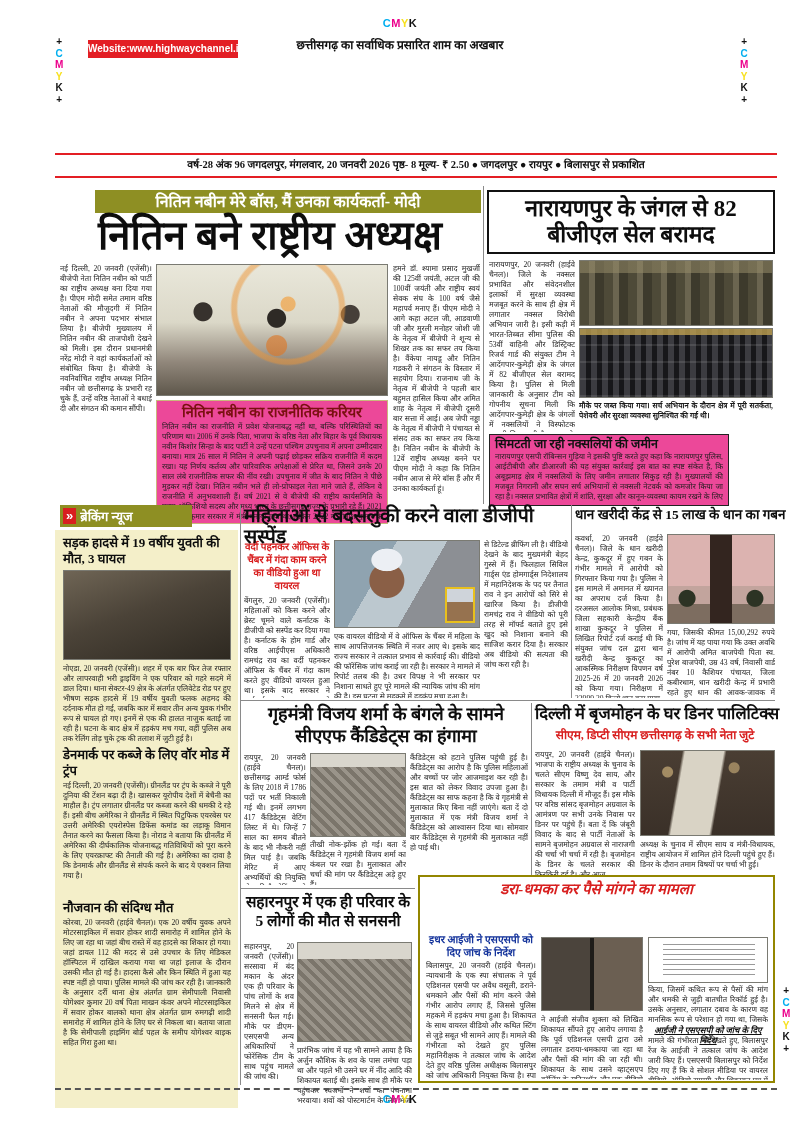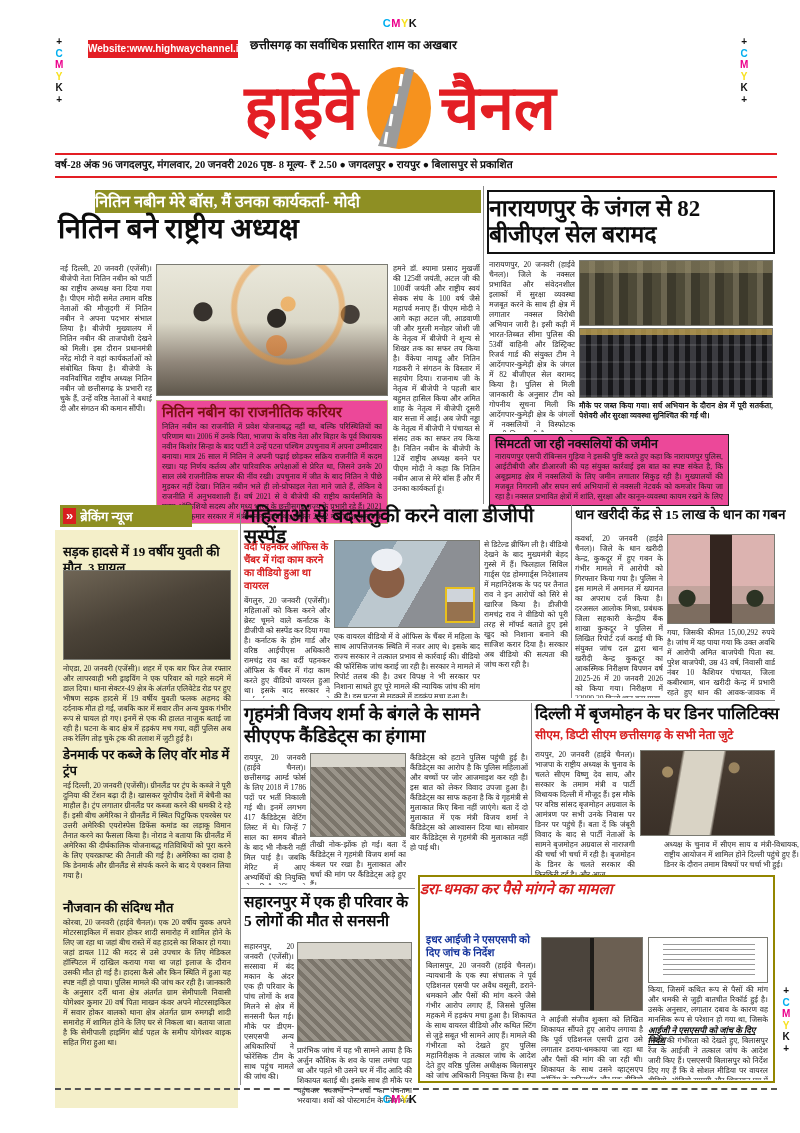--- a/index.html
+++ b/index.html
@@ -1,19 +1,19 @@
 <!DOCTYPE html>
 <html><head>
 <meta charset="utf-8">
 <style>
   html,body{margin:0;padding:0;background:#ffffff;}
   #page{position:relative;width:800px;height:1133px;background:#ffffff;overflow:hidden;
         font-family:"Liberation Serif","DejaVu Serif",serif;color:#111;}
   .abs{position:absolute;}
-  .ctr{}
+  .ctr{text-align:center;}
   .bt{font-size:7.6px;line-height:1.32;text-align:justify;color:#1c1c1c;overflow:hidden;}
   .hl{font-weight:bold;color:#0d0d0d;font-family:"Liberation Serif","DejaVu Serif",serif;}
   .red{color:#d81f1f;}
   .blue{color:#16359c;}
   .rule{background:#8a8a8a;}
   .redrule{background:#e31e24;}
   .ph{border:1px solid #7a7a72;box-sizing:border-box;}
   .ph-main{background:
      radial-gradient(circle at 57% 30%, rgba(246,146,30,.55) 0 7px, transparent 8px),
      radial-gradient(circle at 57% 33%, transparent 50px, rgba(238,150,55,.5) 52px 56px, transparent 58px),
@@ -110,38 +110,27 @@
     <span class="c-m">M</span>
     <span class="c-y">Y</span>
     <span class="c-k">K</span>
     <span class="c-k">+</span>
   </div>
 
   <div class="abs" style="left:88px;top:40px;width:150px;height:18px;background:#e31e24;color:#fff;font:bold 10px/18px 'Liberation Sans','DejaVu Sans',sans-serif;text-align:center;">Website:www.highwaychannel.in</div>
 
   <div class="abs ctr" style="left:250px;top:38px;width:300px;font:bold 12px/1.2 'Liberation Serif',serif;color:#111;">छत्तीसगढ़ का सर्वाधिक प्रसारित शाम का अखबार</div>
 
-  <div class="abs" style="left:0;right:0;top:60px;height:95px;display:flex;align-items:center;justify-content:center;gap:8px;">
-    <span style="font:bold 62px/1 'Liberation Serif',serif;color:#e31e24;">हाईवे</span>
-    <span style="display:inline-block;width:66px;height:84px;">
-      <svg width="66" height="84" viewBox="0 0 66 84">
-        <ellipse cx="33" cy="42" rx="32" ry="41" fill="#f6921e"></ellipse>
-        <path d="M40 2 C30 30 22 55 12 80 L30 82 C36 56 42 28 48 4 Z" fill="#9b9b9b"></path>
-        <path d="M36 8 L34 20 M31 28 L29 40 M26 48 L24 60 M21 66 L19 78" stroke="#ffffff" stroke-width="3" fill="none"></path>
-      </svg>
-    </span>
-    <span style="font:bold 62px/1 'Liberation Serif',serif;color:#e31e24;">चैनल</span>
-  </div>
 
   <div class="abs redrule" style="left:55px;top:153px;width:722px;height:2px;"></div>
   <div class="abs ctr" style="left:55px;top:157px;width:722px;font:bold 10.5px/1.5 'Liberation Serif',serif;">वर्ष-28 अंक 96 जगदलपुर, मंगलवार, 20 जनवरी 2026  पृष्ठ- 8   मूल्य- ₹ 2.50 ●  जगदलपुर ● रायपुर ● बिलासपुर से प्रकाशित</div>
   <div class="abs redrule" style="left:55px;top:176px;width:722px;height:2px;"></div>
 
   <div class="abs kicker ctr" style="left:95px;top:190px;width:386px;height:23px;font-size:16px;line-height:23px;font-family:'Liberation Serif',serif;">नितिन नबीन मेरे बॉस, मैं उनका कार्यकर्ता- मोदी</div>
-  <div class="abs hl ctr" style="left:58px;top:214px;width:424px;font-size:28px;line-height:1.1;">नितिन बने राष्ट्रीय अध्यक्ष</div>
+  <div class="abs hl ctr" style="left:58px;top:214px;width:424px;font-size:40px;line-height:1.1;">नितिन बने राष्ट्रीय अध्यक्ष</div>
 
   <div class="abs bt" style="left:60px;top:264px;width:92px;height:258px;">नई दिल्ली, 20 जनवरी (एजेंसी)। बीजेपी नेता नितिन नबीन को पार्टी का राष्ट्रीय अध्यक्ष बना दिया गया है। पीएम मोदी समेत तमाम वरिष्ठ नेताओं की मौजूदगी में नितिन नबीन ने अपना पदभार संभाल लिया है। बीजेपी मुख्यालय में नितिन नबीन की ताजपोशी देखने को मिली। इस दौरान प्रधानमंत्री नरेंद्र मोदी ने वहां कार्यकर्ताओं को संबोधित किया है। बीजेपी के नवनिर्वाचित राष्ट्रीय अध्यक्ष नितिन नबीन जो छत्तीसगढ़ के प्रभारी रह चुके हैं, उन्हें वरिष्ठ नेताओं ने बधाई दी और संगठन की कमान सौंपी।</div>
   <div class="abs ph ph-main" style="left:156px;top:264px;width:232px;height:132px;"></div>
 
   <div class="abs creambox" style="left:156px;top:400px;width:232px;height:124px;border:1px solid #c9b87d;box-sizing:border-box;padding:2px 5px;">
     <div class="ctr" style="font:bold 14.5px/1.3 'Liberation Serif',serif;color:#7a1010;">नितिन नबीन का राजनीतिक करियर</div>
     <div class="bt" style="height:98px;">नितिन नबीन का राजनीति में प्रवेश योजनाबद्ध नहीं था, बल्कि परिस्थितियों का परिणाम था। 2006 में उनके पिता, भाजपा के वरिष्ठ नेता और बिहार के पूर्व विधायक नवीन किशोर सिन्हा के बाद पार्टी ने उन्हें पटना पश्चिम उपचुनाव में अपना उम्मीदवार बनाया। मात्र 26 साल में नितिन ने अपनी पढ़ाई छोड़कर सक्रिय राजनीति में कदम रखा। यह निर्णय कर्तव्य और पारिवारिक अपेक्षाओं से प्रेरित था, जिसने उनके 20 साल लंबे राजनीतिक सफर की नींव रखी। उपचुनाव में जीत के बाद नितिन ने पीछे मुड़कर नहीं देखा। नितिन नबीन भले ही लो-प्रोफाइल नेता माने जाते हैं, लेकिन वे राजनीति में अनुभवशाली हैं। वर्ष 2021 से वे बीजेपी की राष्ट्रीय कार्यसमिति के एक्स-ऑफिशियो सदस्य और मध्य भारत के छत्तीसगढ़ राज्य के प्रभारी रहे हैं। 2021 में नीतीश कुमार सरकार में मंत्री बनाया गया था, लेकिन 2022 में नीतीश कुमार के बीजेपी से अलग होने के बाद उनका कार्यकाल छोटा रह गया। इसके बाद नबीन ने अपना अधिक समय छत्तीसगढ़ की राजनीतिक जिम्मेदारियों पर केंद्रित किया।</div>
   </div>
 
   <div class="abs bt" style="left:393px;top:264px;width:87px;height:258px;">हमने डॉ. श्यामा प्रसाद मुखर्जी की 125वीं जयंती, अटल जी की 100वीं जयंती और राष्ट्रीय स्वयं सेवक संघ के 100 वर्ष जैसे महापर्व मनाए हैं। पीएम मोदी ने आगे कहा अटल जी, आडवाणी जी और मुरली मनोहर जोशी जी के नेतृत्व में बीजेपी ने शून्य से शिखर तक का सफर तय किया है। वैंकेया नायडू और नितिन गडकरी ने संगठन के विस्तार में सहयोग दिया। राजनाथ जी के नेतृत्व में बीजेपी ने पहली बार बहुमत हासिल किया और अमित शाह के नेतृत्व में बीजेपी दूसरी बार सत्ता में आई। अब जेपी नड्डा के नेतृत्व में बीजेपी ने पंचायत से संसद तक का सफर तय किया है। नितिन नबीन के बीजेपी के 12वें राष्ट्रीय अध्यक्ष बनने पर पीएम मोदी ने कहा कि नितिन नबीन आज से मेरे बॉस हैं और मैं उनका कार्यकर्ता हूं।</div>
@@ -159,21 +148,21 @@
     <div style="font:bold 12.5px/1.3 'Liberation Serif',serif;color:#111;">सिमटती जा रही नक्सलियों की जमीन</div>
     <div class="bt" style="height:50px;">नारायणपुर एसपी रॉबिन्सन गुड़िया ने इसकी पुष्टि करते हुए कहा कि नारायणपुर पुलिस, आईटीबीपी और डीआरजी की यह संयुक्त कार्रवाई इस बात का स्पष्ट संकेत है, कि अबूझमाड़ क्षेत्र में नक्सलियों के लिए जमीन लगातार सिकुड़ रही है। मुख्यालयों की मजबूत निगरानी और सघन सर्च अभियानों से नक्सली नेटवर्क को कमजोर किया जा रहा है। नक्सल प्रभावित क्षेत्रों में शांति, सुरक्षा और कानून-व्यवस्था कायम रखने के लिए इस तरह की प्रभावी कार्रवाइयां आगे भी लगातार जारी रहेंगी।</div>
   </div>
 
   <div class="abs cream" style="left:55px;top:530px;width:183px;height:578px;"></div>
   <div class="abs kicker" style="left:60px;top:505px;width:132px;height:22px;display:flex;align-items:center;gap:4px;padding-left:3px;box-sizing:border-box;">
     <span style="background:#d81f1f;color:#fff;font:bold 13px/16px 'Liberation Sans',sans-serif;padding:0 3px;">»</span>
     <span style="font:bold 13px/1 'Liberation Serif',serif;">ब्रेकिंग न्यूज</span>
   </div>
 
-  <div class="abs hl" style="left:63px;top:535px;width:168px;font-size:13px;line-height:1.25;margin-top:9px;">सड़क हादसे में 19 वर्षीय युवती की मौत, 3 घायल</div>
+  <div class="abs hl" style="left:63px;top:535px;width:168px;font-size:13px;line-height:1.25;">सड़क हादसे में 19 वर्षीय युवती की मौत, 3 घायल</div>
   <div class="abs ph ph-accident" style="left:63px;top:570px;width:168px;height:90px;"></div>
   <div class="abs bt" style="left:63px;top:664px;width:168px;height:80px;">नोएडा, 20 जनवरी (एजेंसी)। शहर में एक बार फिर तेज रफ्तार और लापरवाही भरी ड्राइविंग ने एक परिवार को गहरे सदमे में डाल दिया। थाना सेक्टर-49 क्षेत्र के अंतर्गत एलिवेटेड रोड पर हुए भीषण सड़क हादसे में 19 वर्षीय युवती फलक अहमद की दर्दनाक मौत हो गई, जबकि कार में सवार तीन अन्य युवक गंभीर रूप से घायल हो गए। इनमें से एक की हालत नाजुक बताई जा रही है। घटना के बाद क्षेत्र में हड़कंप मच गया, वहीं पुलिस अब तक रेलिंग तोड़ चुके ट्रक की तलाश में जुटी हुई है।</div>
 
   <div class="abs hl" style="left:63px;top:747px;width:168px;font-size:13px;line-height:1.25;">डेनमार्क पर कब्जे के लिए वॉर मोड में ट्रंप</div>
   <div class="abs bt" style="left:63px;top:781px;width:168px;height:116px;">नई दिल्ली, 20 जनवरी (एजेंसी)। ग्रीनलैंड पर ट्रंप के कब्जे ने पूरी दुनिया की टेंशन बढ़ा दी है। खासकर यूरोपीय देशों में बेचैनी का माहौल है। ट्रंप लगातार ग्रीनलैंड पर कब्जा करने की धमकी दे रहे हैं। इसी बीच अमेरिका ने ग्रीनलैंड में स्थित पिटुफिक एयरबेस पर उत्तरी अमेरिकी एयरोस्पेस डिफेंस कमांड का लड़ाकू विमान तैनात करने का फैसला किया है। नोराड ने बताया कि ग्रीनलैंड में अमेरिका की दीर्घकालिक योजनाबद्ध गतिविधियों को पूरा करने के लिए एयरक्राफ्ट की तैनाती की गई है। अमेरिका का दावा है कि डेनमार्क और ग्रीनलैंड से संपर्क करने के बाद ये एक्शन लिया गया है।</div>
 
   <div class="abs hl" style="left:63px;top:900px;width:168px;font-size:13px;line-height:1.25;">नौजवान की संदिग्ध मौत</div>
   <div class="abs bt" style="left:63px;top:918px;width:168px;height:185px;">कोरबा, 20 जनवरी (हाईवे चैनल)। एक 20 वर्षीय युवक अपने मोटरसाइकिल में सवार होकर शादी समारोह में शामिल होने के लिए जा रहा था जहां बीच रास्ते में वह हादसे का शिकार हो गया। जहां डायल 112 की मदद से उसे उपचार के लिए मेडिकल हॉस्पिटल में दाखिल कराया गया था जहां इलाज के दौरान उसकी मौत हो गई है। हादसा कैसे और किन स्थिति में हुआ यह स्पष्ट नहीं हो पाया। पुलिस मामले की जांच कर रही है। जानकारी के अनुसार दर्री थाना क्षेत्र अंतर्गत ग्राम सेमीपाली निवासी योगेश्वर कुमार 20 वर्ष पिता माखन कंवर अपने मोटरसाइकिल में सवार होकर बालको थाना क्षेत्र अंतर्गत ग्राम रुमगढ़ी शादी समारोह में शामिल होने के लिए घर से निकला था। बताया जाता है कि सेमीपाली हाइमिंग बोर्ड पहल के समीप योगेश्वर बाइक सहित गिरा हुआ था।</div>
 
   <div class="abs rule" style="left:240px;top:505px;width:1px;height:580px;"></div>
@@ -201,21 +190,21 @@
   <div class="abs ph ph-crowd" style="left:310px;top:753px;width:96px;height:84px;"></div>
   <div class="abs bt" style="left:310px;top:840px;width:96px;height:45px;">तीखी नोक-झोंक हो गई। बता दें कैंडिडेट्स ने गृहमंत्री विजय शर्मा का कंबल पर रखा है। मुलाकात और चर्चा की मांग पर कैंडिडेट्स अड़े हुए हैं।</div>
   <div class="abs bt" style="left:410px;top:753px;width:118px;height:132px;">कैंडिडेट्स को हटाने पुलिस पहुंची हुई है। कैंडिडेट्स का आरोप है कि पुलिस महिलाओं और बच्चों पर जोर आजमाइश कर रही है। इस बात को लेकर विवाद उपजा हुआ है। कैंडिडेट्स का साफ कहना है कि वे गृहमंत्री से मुलाकात किए बिना नहीं जाएंगे। बता दें दो मुलाकात में एक मंत्री विजय शर्मा ने कैंडिडेट्स को आश्वासन दिया था। सोमवार बार कैंडिडेट्स से गृहमंत्री की मुलाकात नहीं हो पाई थी।</div>
 
   <div class="abs rule" style="left:531px;top:703px;width:1px;height:182px;"></div>
 
   <div class="abs hl ctr" style="left:535px;top:705px;width:240px;font-size:16.5px;line-height:1.15;white-space:nowrap;">दिल्ली में बृजमोहन के घर डिनर पालिटिक्स</div>
   <div class="abs red ctr" style="left:535px;top:728px;width:240px;font:bold 12px/1.3 'Liberation Serif',serif;">सीएम, डिप्टी सीएम छत्तीसगढ़ के सभी नेता जुटे</div>
   <div class="abs bt" style="left:535px;top:750px;width:100px;height:136px;">रायपुर, 20 जनवरी (हाईवे चैनल)। भाजपा के राष्ट्रीय अध्यक्ष के चुनाव के चलते सीएम विष्णु देव साय, और सरकार के तमाम मंत्री व पार्टी विधायक दिल्ली में मौजूद हैं। इस मौके पर वरिष्ठ सांसद बृजमोहन अग्रवाल के आमंत्रण पर सभी उनके निवास पर डिनर पर पहुंचे हैं। बता दें कि जंबूरी विवाद के बाद से पार्टी नेताओं के सामने बृजमोहन अग्रवाल से नाराजगी की चर्चा भी चर्चा में रही है। बृजमोहन के डिनर के चलते सरकार की किरकिरी हुई है। और आज</div>
   <div class="abs ph ph-dinner" style="left:640px;top:750px;width:135px;height:86px;"></div>
-  <div class="abs bt" style="left:640px;top:840px;width:135px;height:46px;margin-left:24px;">अध्यक्ष के चुनाव में सीएम साय व मंत्री-विधायक, राष्ट्रीय आयोजन में शामिल होने दिल्ली पहुंचे हुए हैं। डिनर के दौरान तमाम विषयों पर चर्चा भी हुई।</div>
+  <div class="abs bt" style="left:640px;top:840px;width:135px;height:46px;">अध्यक्ष के चुनाव में सीएम साय व मंत्री-विधायक, राष्ट्रीय आयोजन में शामिल होने दिल्ली पहुंचे हुए हैं। डिनर के दौरान तमाम विषयों पर चर्चा भी हुई।</div>
 
   <div class="abs rule" style="left:240px;top:888px;width:175px;height:1px;"></div>
 
   <div class="abs hl ctr" style="left:244px;top:892px;width:168px;font-size:15.5px;line-height:1.25;">सहारनपुर में एक ही परिवार के 5 लोगों की मौत से सनसनी</div>
   <div class="abs bt" style="left:244px;top:942px;width:50px;height:164px;">सहारनपुर, 20 जनवरी (एजेंसी)। सरसावा में बंद मकान के अंदर एक ही परिवार के पांच लोगों के शव मिलने से क्षेत्र में सनसनी फैल गई। मौके पर डीएम-एसएसपी अन्य अधिकारियों ने फोरेंसिक टीम के साथ पहुंच मामले की जांच की।</div>
   <div class="abs ph ph-crowd" style="left:297px;top:942px;width:115px;height:100px;"></div>
   <div class="abs bt" style="left:297px;top:1046px;width:115px;height:60px;">प्रारंभिक जांच में यह भी सामने आया है कि अर्जुन कौशिक के शव के पास तमंचा पड़ा था और पहले भी उसने घर में नींद आदि की शिकायत बताई थी। इसके साथ ही मौके पर पहुंचकर स्वजनों ने शवों का पंचनामा भरवाया। शवों को पोस्टमार्टम के लिए भेजा गया है।</div>
 
   <div class="abs" style="left:418px;top:875px;width:357px;height:208px;border:2px solid #938600;box-sizing:border-box;background:#fff;">
     <div class="ctr red" style="margin-top:3px;font:bold italic 15px/1.2 'Liberation Serif',serif;">डरा-धमका कर पैसे मांगने का मामला</div>

